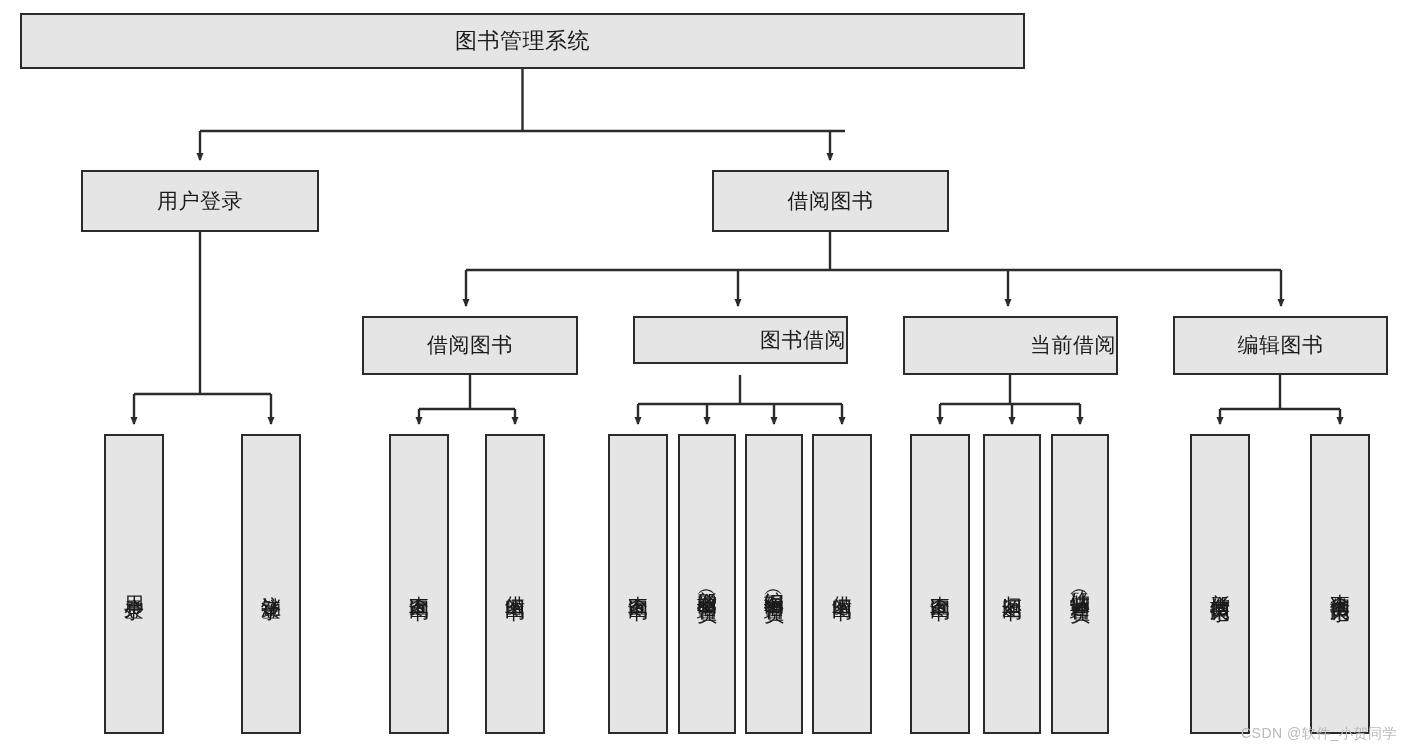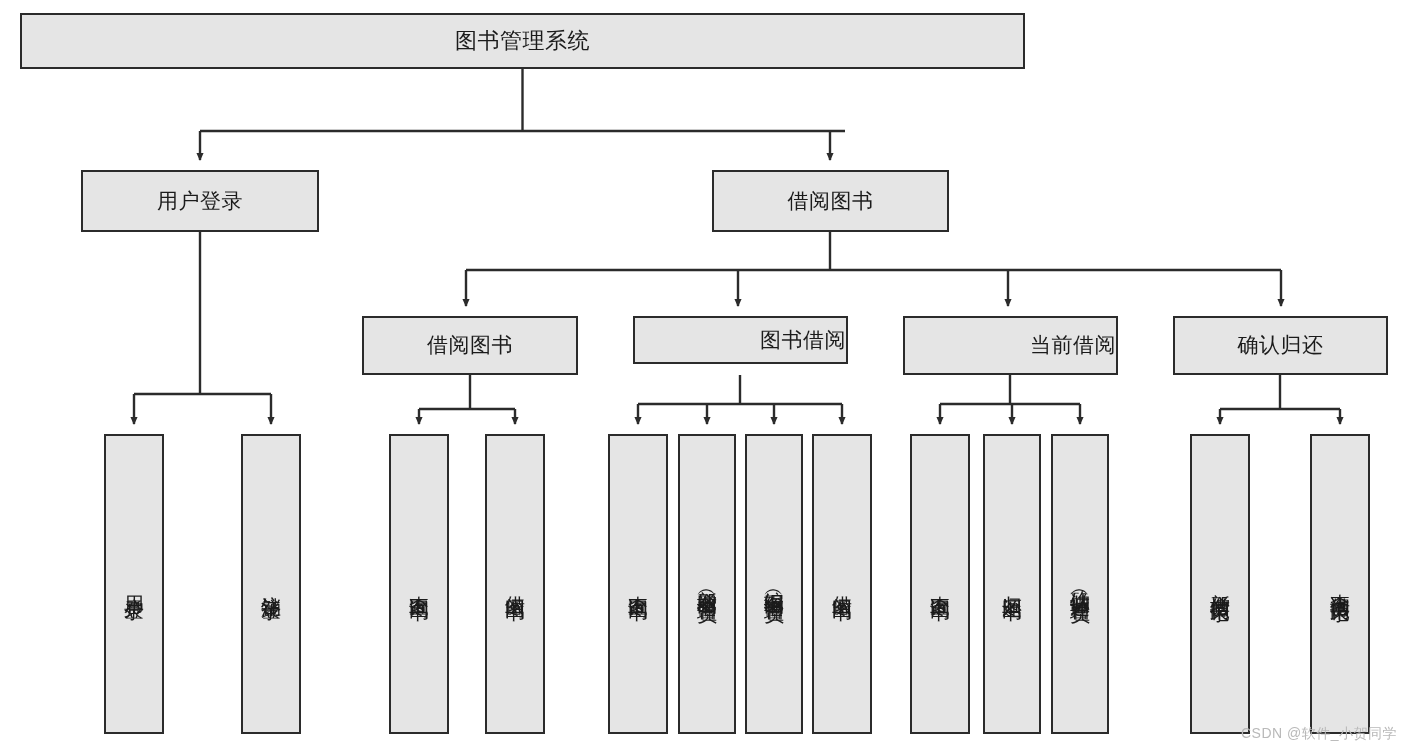--- a/index.html
+++ b/index.html
@@ -135,21 +135,21 @@
   <div class="node level3" style="left:362px; top:316px; width:216px; height:59px;">
     <span class="node-label">借阅图书</span>
   </div>
   <div class="node level3" style="left:633px; top:316px; width:215px; height:48px;justify-content:flex-end;">
     <span class="node-label">图书借阅</span>
   </div>
   <div class="node level3" style="left:903px; top:316px; width:215px; height:59px;justify-content:flex-end;">
     <span class="node-label">当前借阅</span>
   </div>
   <div class="node level3" style="left:1173px; top:316px; width:215px; height:59px;">
-    <span class="node-label">确认归还</span>
+    <span class="node-label">编辑图书</span>
   </div>
 
   <div class="node leaf" style="left:104px; top:434px; width:60px; height:300px;">
     <span class="node-label">用户登录</span>
   </div>
   <div class="node leaf" style="left:241px; top:434px; width:60px; height:300px;">
     <span class="node-label">注销登录</span>
   </div>
 
   <div class="node leaf" style="left:389px; top:434px; width:60px; height:300px;">

